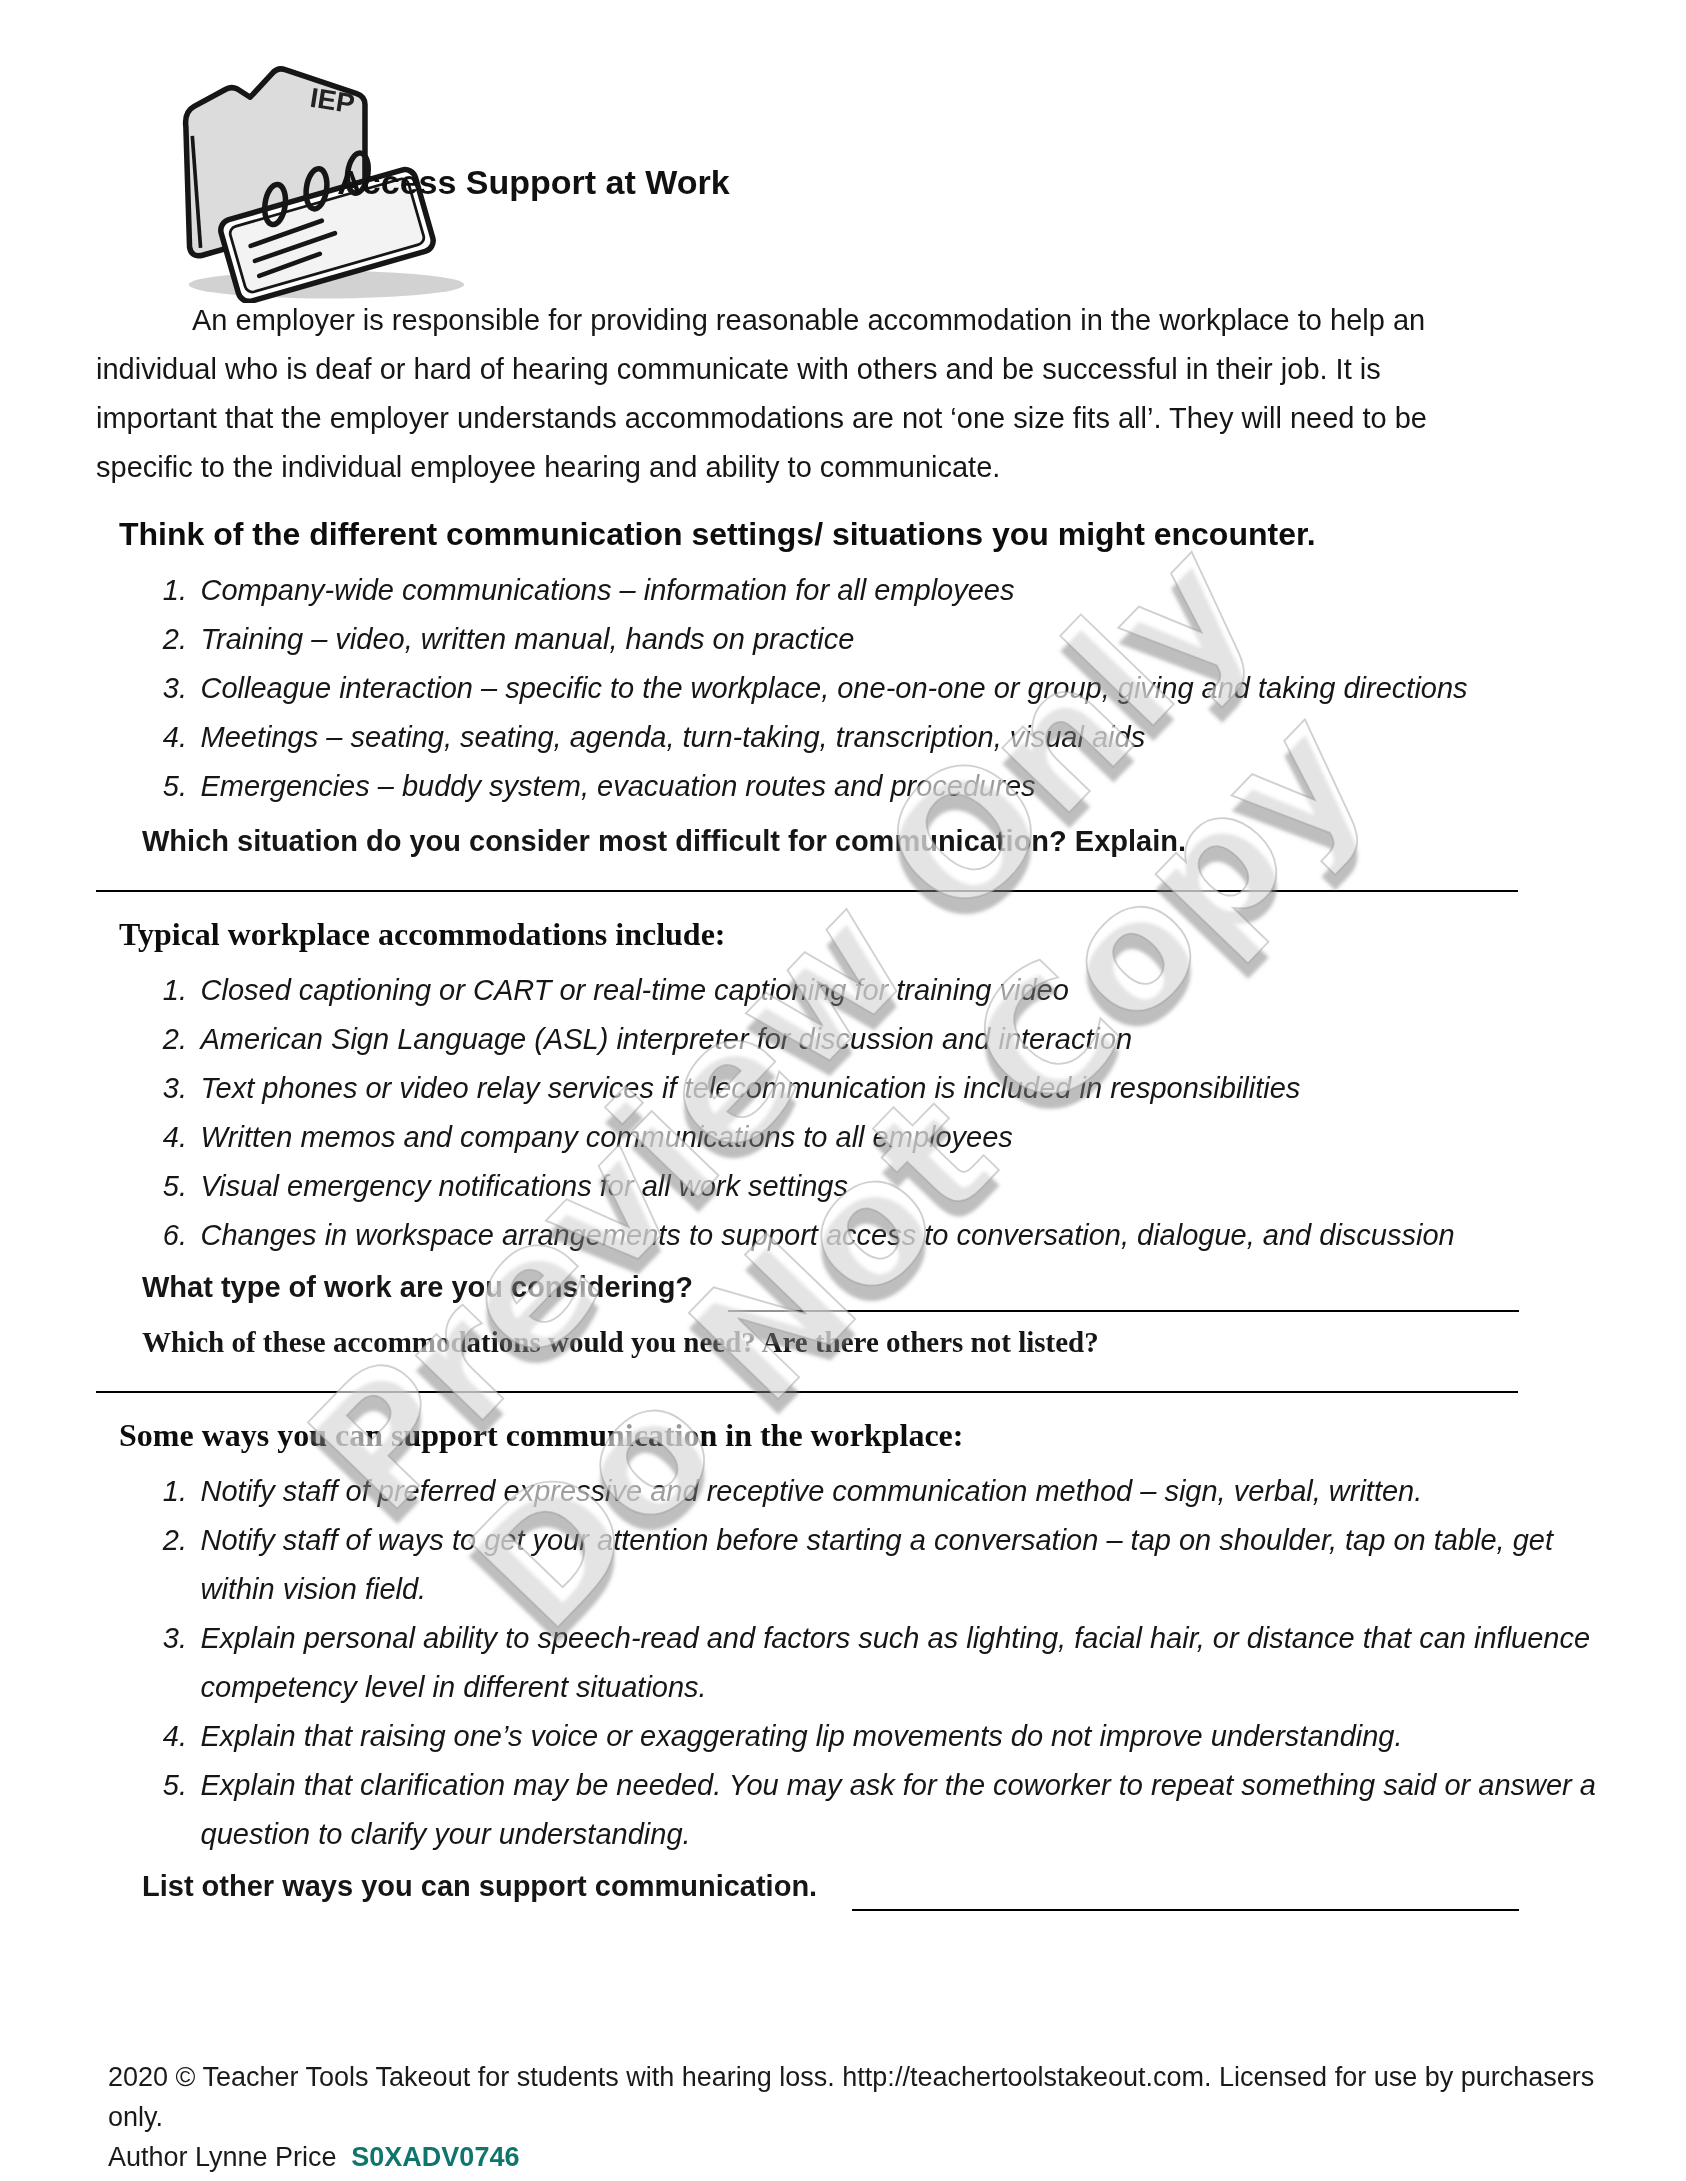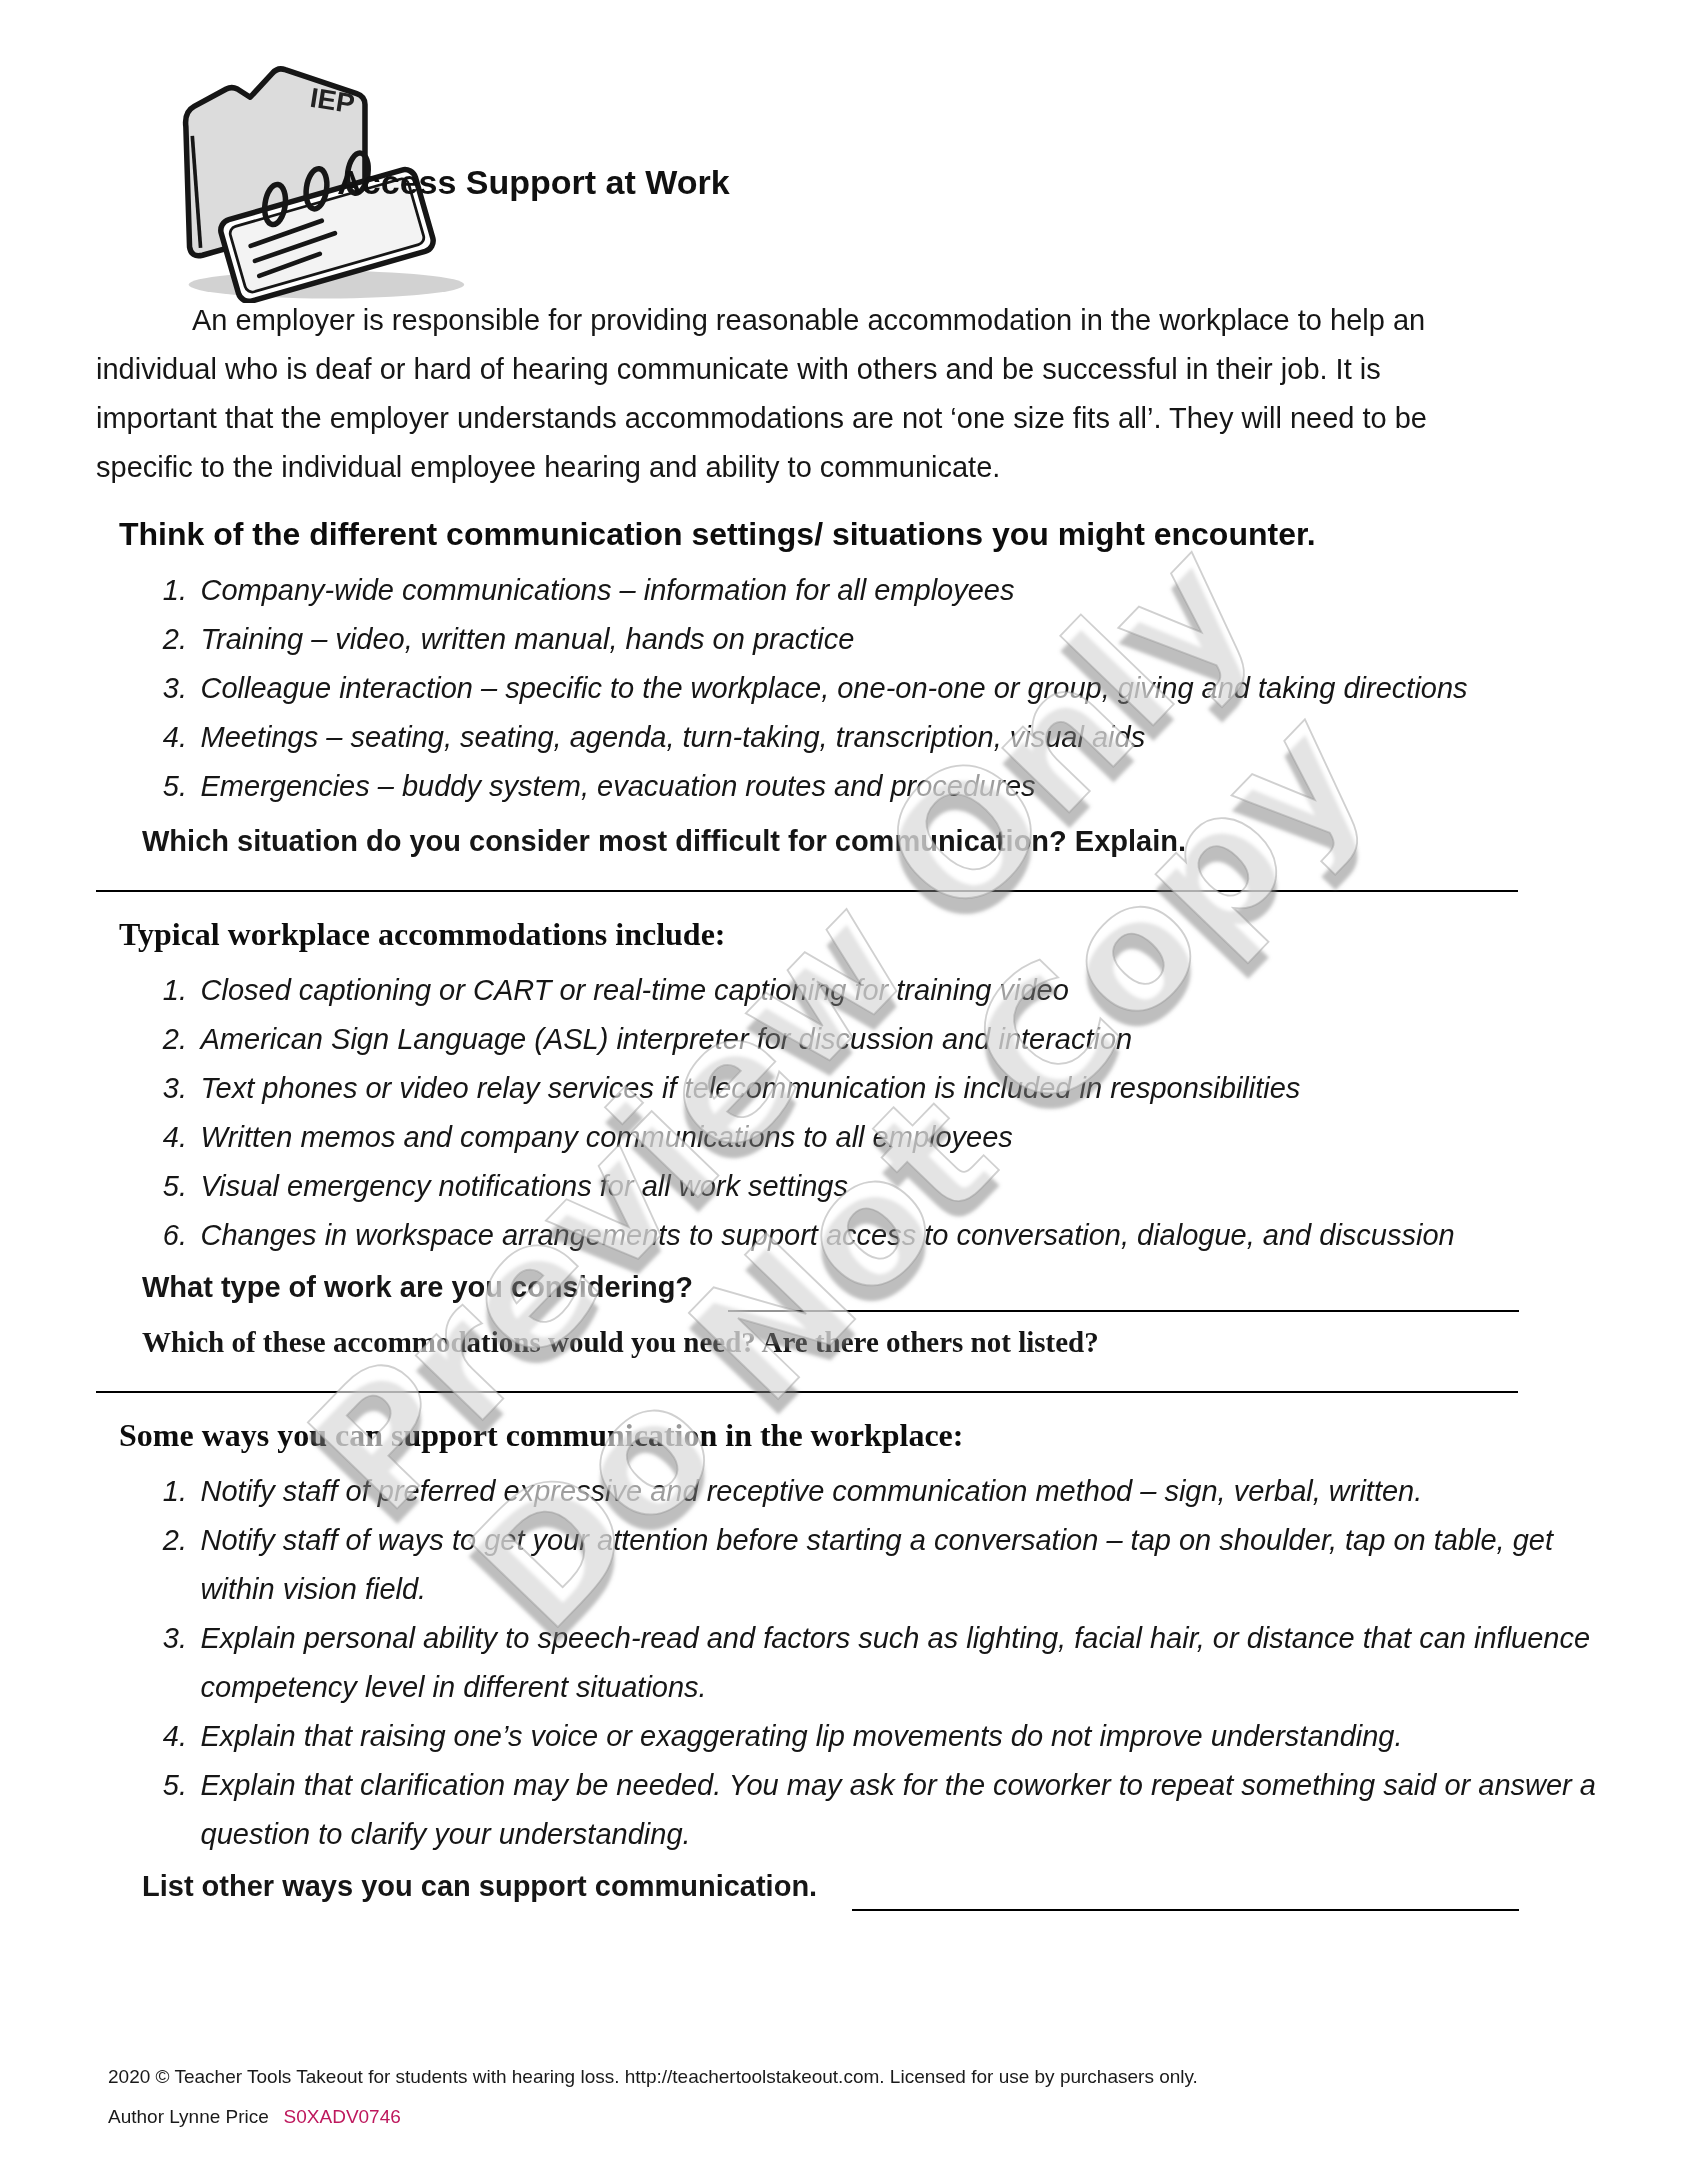--- a/index.html
+++ b/index.html
@@ -38,21 +38,21 @@
   }
   .q-row{
     display:flex;align-items:flex-end;margin:3.7px 0 0 46px;width:1377px;line-height:49px;gap:24px;
   }
   .blank{
     flex:1 1 auto;border-bottom:2.8px solid #000;height:40px;margin-left:11px;
   }
   .gap-lg{font-family:Liberation Serif, serif;}
   .footer{
     position:absolute;left:108px;top:2057px;width:1524px;
-    font-size:19px;line-height:40px;color:#1a1a1a;
+    font-size:27px;line-height:40px;color:#1a1a1a;
   }
   .footer .code{margin-left:14.7px;}
   .watermark{
     position:absolute;z-index:5;pointer-events:none;
     font-family:"DejaVu Sans",sans-serif;
     font-weight:bold;font-size:170px;white-space:nowrap;
     color:rgba(255,255,255,0.58);
     -webkit-text-stroke:1.8px rgba(150,150,150,0.45);
     text-shadow:-11px 11px 3.7px rgba(125,125,125,0.5);
   }
@@ -129,18 +129,18 @@
     </div>
 
   </div>
 
   <div class="watermark" id="wm1">Preview Only</div>
   <div class="watermark" id="wm2">Do Not Copy</div>
 
   <div class="footer">
     <div>2020 © Teacher Tools Takeout for students with hearing loss. http://teachertoolstakeout.com. Licensed for use by purchasers only.</div>
     <div>
-      <span>Author Lynne Price</span><span class="code" style="color: #be185d;">S0XADV0746</span>
+      <span>Author Lynne Price</span><span class="code" style="color: #0f766e; font-weight: bold;">S0XADV0746</span>
     </div>
   </div>
 
 </div>
 
 
 </body></html>

